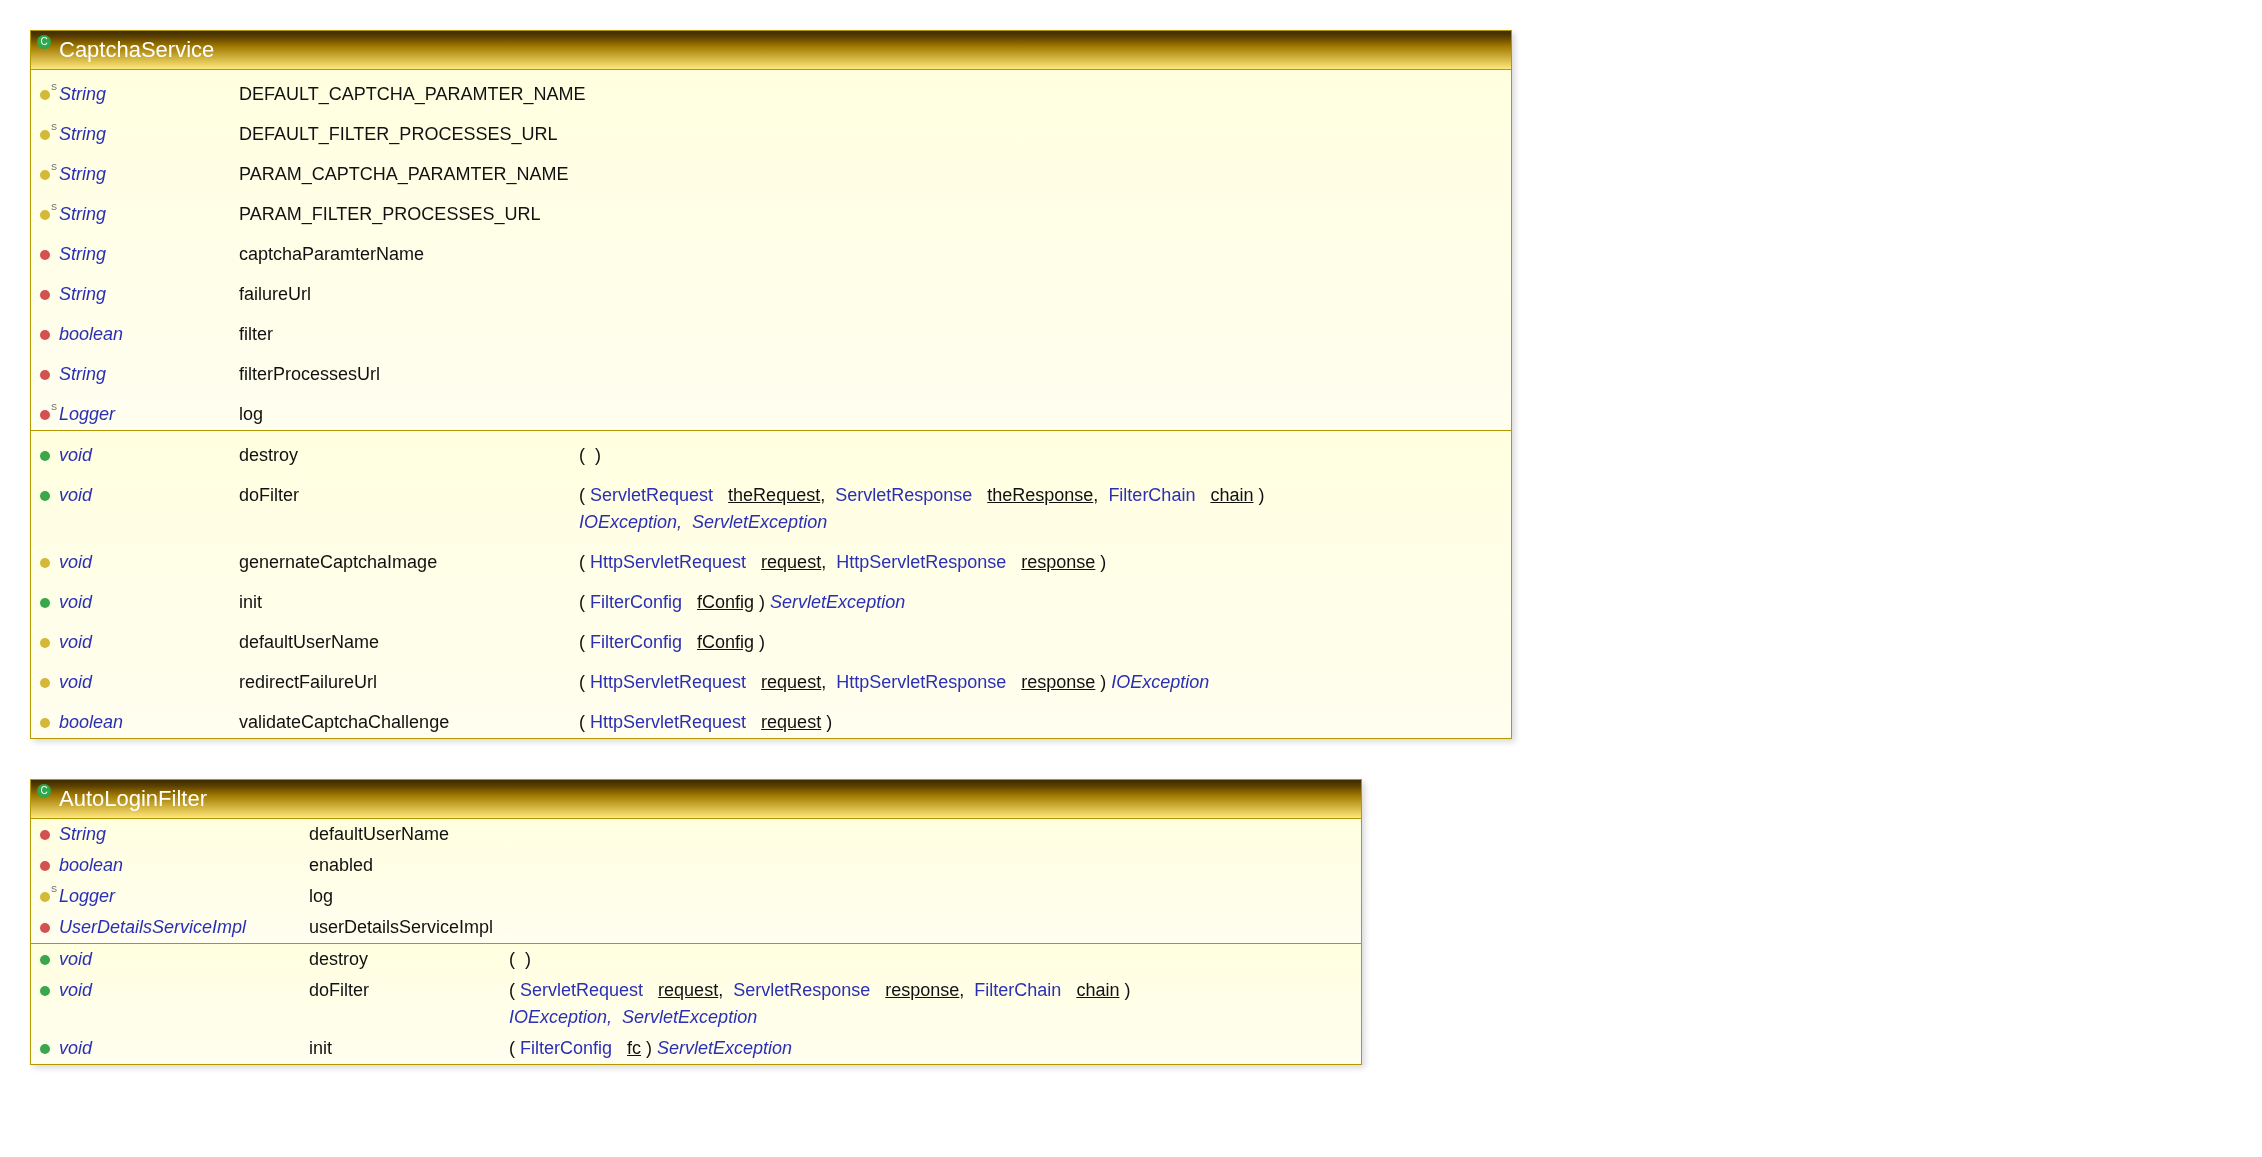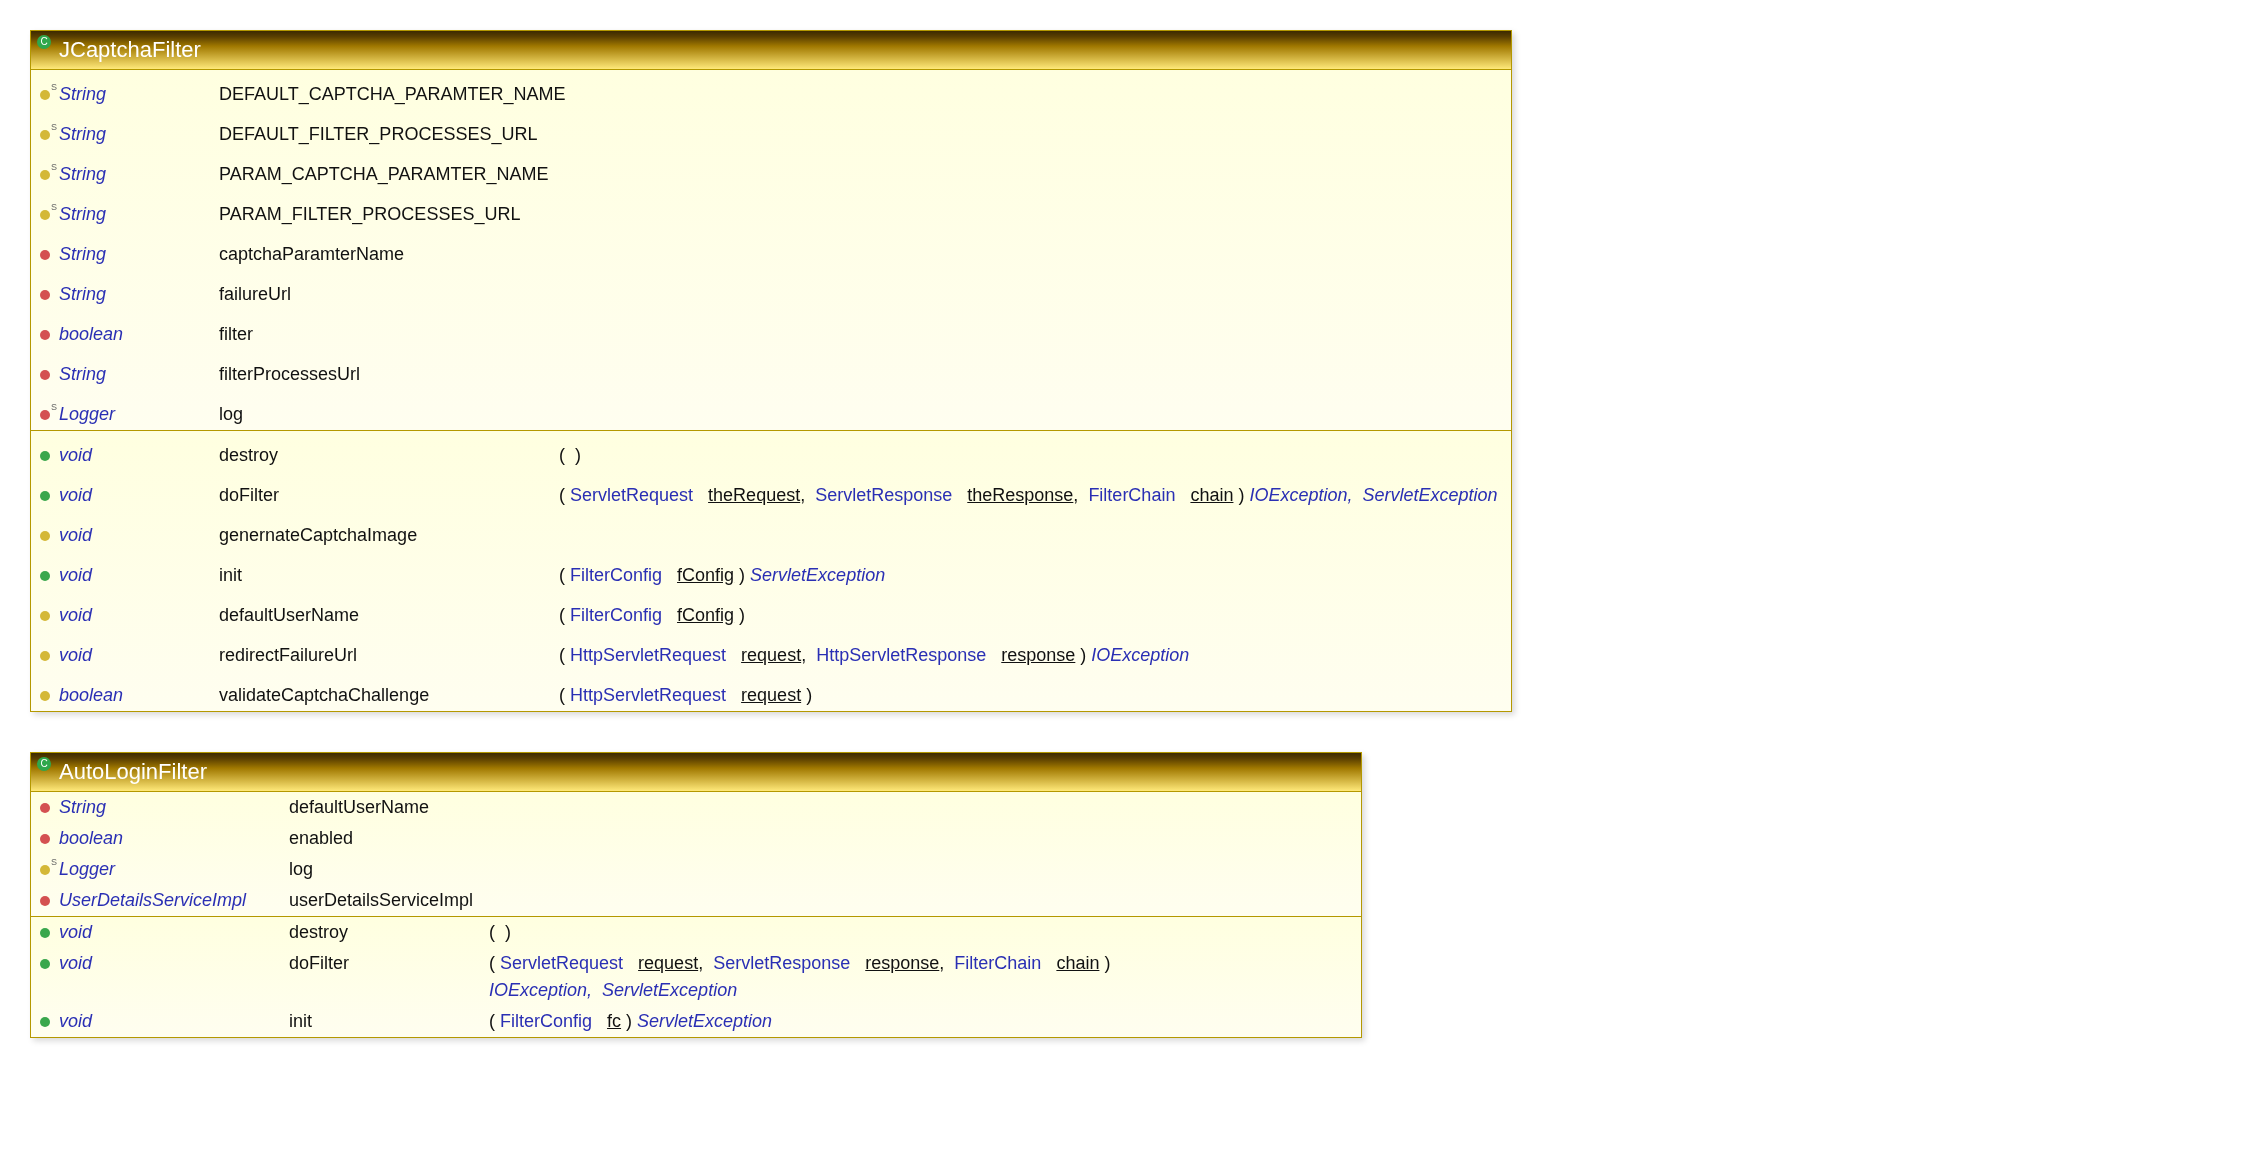--- a/index.html
+++ b/index.html
@@ -69,20 +69,21 @@
   font-size: 9px;
   position: absolute;
   top: 0;
   right: 2px;
   color: #666;
 }
 .type-col {
   color: #2a2fb4;
   font-style: italic;
   flex-shrink: 0;
+  padding-right: 20px;
 }
 .name-col {
   color: #111;
   flex-shrink: 0;
 }
 .params-col {
   color: #111;
 }
 .params-col .type-ref {
   color: #2a2fb4;
@@ -103,21 +104,21 @@
 .box2 .name-col { width: 200px; }
 
 .box1 { width: 1480px; }
 .box2 { width: 1330px; }
 </style>
 </head>
 <body>
 
 <div id="root">
     <div class="class-box box1">
-      <div class="class-header"><span class="class-icon">C</span><span>JCaptchaFilter</span></div>
+      <div class="class-header"><span class="class-icon">C</span><span>CaptchaService</span></div>
       <div class="section">
         <div class="row">
           <div class="icon-col"><span class="vis-icon vis-yellow"></span><span class="static-mark">S</span></div>
           <div class="type-col">String</div>
           <div class="name-col">DEFAULT_CAPTCHA_PARAMTER_NAME</div>
         </div>
         <div class="row">
           <div class="icon-col"><span class="vis-icon vis-yellow"></span><span class="static-mark">S</span></div>
           <div class="type-col">String</div>
           <div class="name-col">DEFAULT_FILTER_PROCESSES_URL</div>
@@ -168,20 +169,21 @@
         <div class="row">
           <div class="icon-col"><span class="vis-icon vis-green"></span></div>
           <div class="type-col">void</div>
           <div class="name-col">doFilter</div>
           <div class="params-col">( <span class="type-ref">ServletRequest</span>&nbsp;&nbsp;&nbsp;<span class="param-name">theRequest</span>,&nbsp;&nbsp;<span class="type-ref">ServletResponse</span>&nbsp;&nbsp;&nbsp;<span class="param-name">theResponse</span>,&nbsp;&nbsp;<span class="type-ref">FilterChain</span>&nbsp;&nbsp;&nbsp;<span class="param-name">chain</span> ) <span class="throws"><span>IOException</span>,&nbsp;&nbsp;<span>ServletException</span></span></div>
         </div>
         <div class="row">
           <div class="icon-col"><span class="vis-icon vis-yellow"></span></div>
           <div class="type-col">void</div>
           <div class="name-col">genernateCaptchaImage</div>
+          <div class="params-col">( <span class="type-ref">HttpServletRequest</span>&nbsp;&nbsp;&nbsp;<span class="param-name">request</span>,&nbsp;&nbsp;<span class="type-ref">HttpServletResponse</span>&nbsp;&nbsp;&nbsp;<span class="param-name">response</span> )</div>
         </div>
         <div class="row">
           <div class="icon-col"><span class="vis-icon vis-green"></span></div>
           <div class="type-col">void</div>
           <div class="name-col">init</div>
           <div class="params-col">( <span class="type-ref">FilterConfig</span>&nbsp;&nbsp;&nbsp;<span class="param-name">fConfig</span> ) <span class="throws"><span>ServletException</span></span></div>
         </div>
         <div class="row">
           <div class="icon-col"><span class="vis-icon vis-yellow"></span></div>
           <div class="type-col">void</div>

